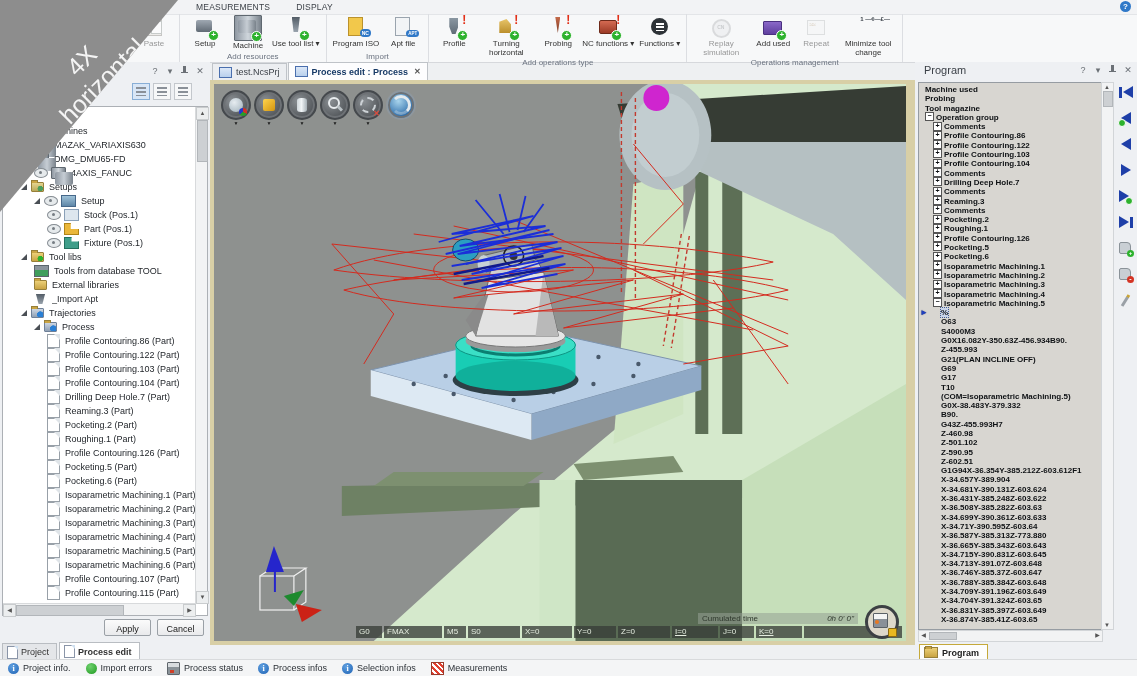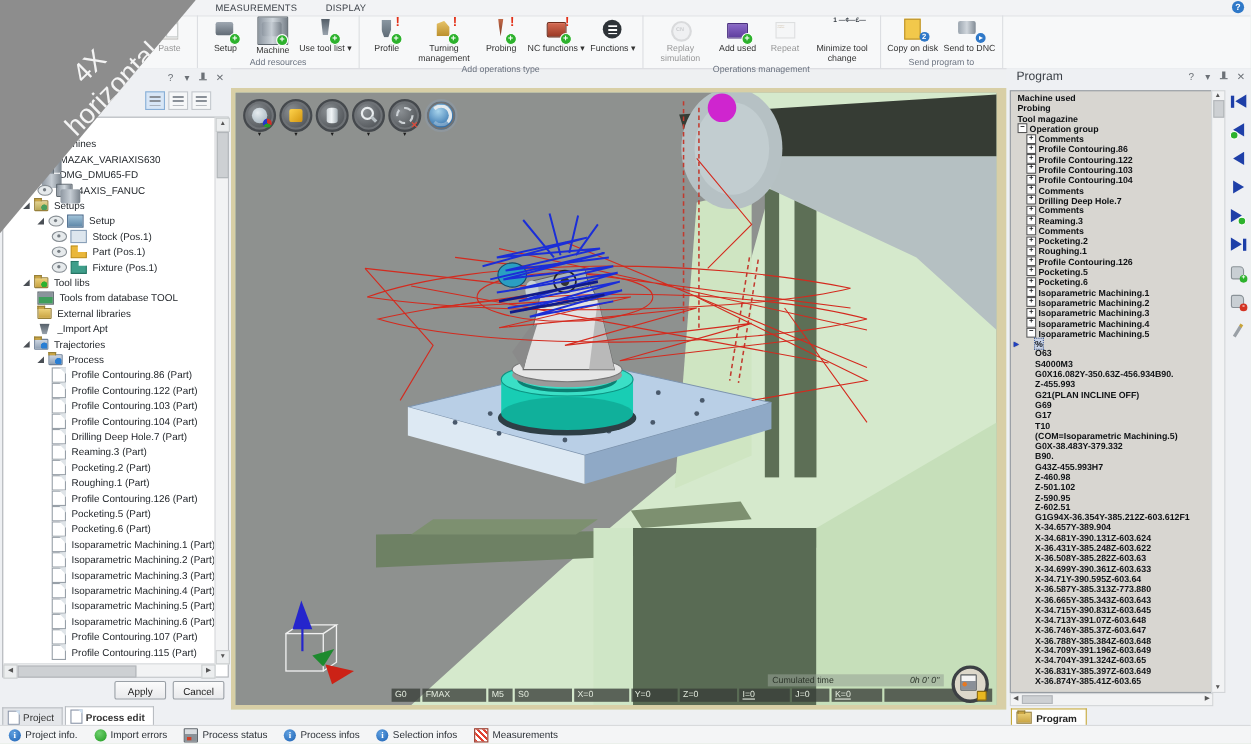--- a/index.html
+++ b/index.html
@@ -262,32 +262,46 @@
                 </span>
                   <span class="rlabel" data-name="ribbon-button-label">Use tool list ▾</span>
                 </div>
             </div>
             <div class="glabel" data-name="ribbon-group-label">Add resources</div>
           </div>
           <div class="rgroup" data-name="ribbon-group">
             <div class="rbtns">
 
             <div class="rbtn" data-name="ribbon-button">
+                  <span class="ic ic-program-iso" data-name="ribbon-button-icon"></span>
+                  <span class="rlabel" data-name="ribbon-button-label">Program ISO</span>
+                </div>
+              <div class="rbtn" data-name="ribbon-button">
+                  <span class="ic ic-apt-file" data-name="ribbon-button-icon"></span>
+                  <span class="rlabel" data-name="ribbon-button-label">Apt file</span>
+                </div>
+            </div>
+            <div class="glabel" data-name="ribbon-group-label">Import</div>
+          </div>
+          <div class="rgroup" data-name="ribbon-group">
+            <div class="rbtns">
+
+            <div class="rbtn" data-name="ribbon-button">
                   <span class="ic ic-milling" data-name="ribbon-button-icon">
                   <span class="excl">!</span>
                   <span class="plus">+</span>
                 </span>
                   <span class="rlabel" data-name="ribbon-button-label">Profile</span>
                 </div>
               <div class="rbtn" data-name="ribbon-button">
                   <span class="ic ic-turning" data-name="ribbon-button-icon">
                   <span class="excl">!</span>
                   <span class="plus">+</span>
                 </span>
-                  <span class="rlabel" data-name="ribbon-button-label">Turning management</span>
+                  <span class="rlabel" data-name="ribbon-button-label">Turning horizontal</span>
                 </div>
               <div class="rbtn" data-name="ribbon-button">
                   <span class="ic ic-probing" data-name="ribbon-button-icon">
                   <span class="excl">!</span>
                   <span class="plus">+</span>
                 </span>
                   <span class="rlabel" data-name="ribbon-button-label">Probing</span>
                 </div>
               <div class="rbtn" data-name="ribbon-button">
                   <span class="ic ic-nc-functions" data-name="ribbon-button-icon">
@@ -319,34 +333,20 @@
               <div class="rbtn disabled" data-name="ribbon-button">
                   <span class="ic ic-repeat" data-name="ribbon-button-icon"></span>
                   <span class="rlabel" data-name="ribbon-button-label">Repeat</span>
                 </div>
               <div class="rbtn" data-name="ribbon-button">
                   <span class="ic ic-minimize" data-name="ribbon-button-icon"></span>
                   <span class="rlabel" data-name="ribbon-button-label">Minimize tool change</span>
                 </div>
             </div>
             <div class="glabel" data-name="ribbon-group-label">Operations management</div>
-          </div>
-          <div class="rgroup" data-name="ribbon-group">
-            <div class="rbtns">
-
-            <div class="rbtn" data-name="ribbon-button">
-                  <span class="ic ic-copy-disk" data-name="ribbon-button-icon"></span>
-                  <span class="rlabel" data-name="ribbon-button-label">Copy on disk</span>
-                </div>
-              <div class="rbtn" data-name="ribbon-button">
-                  <span class="ic ic-send-dnc" data-name="ribbon-button-icon"></span>
-                  <span class="rlabel" data-name="ribbon-button-label">Send to DNC</span>
-                </div>
-            </div>
-            <div class="glabel" data-name="ribbon-group-label">Send program to</div>
           </div>
         </div>
     </div>
   </div>
 
   <div id="banner" data-name="watermark-banner">
     <div class="btxt" data-name="watermark-text">
       <div>4X</div>
       <div>horizontal</div>
     </div>
@@ -576,20 +576,33 @@
           <span data-name="left-panel-tab-label">Project</span>
         </div>
         <div class="ltab active" data-name="left-panel-tab">
           <span class="page-ic" data-name="document-icon"></span>
           <span data-name="left-panel-tab-label">Process edit</span>
         </div>
       </div>
   </div>
 
   <div id="viewport" data-name="viewport-area">
+    <div class="vtabs">
+
+    <div class="vtab" data-name="viewport-tab">
+          <span class="tab-ic" data-name="document-icon"></span>
+          <span class="vtab-label" data-name="viewport-tab-label">test.NcsPrj</span>
+
+        </div>
+        <div class="vtab active" data-name="viewport-tab">
+          <span class="tab-ic" data-name="document-icon"></span>
+          <span class="vtab-label" data-name="viewport-tab-label">Process edit : Process</span>
+          <span class="vtab-close" data-name="close-icon">✕</span>
+        </div>
+      </div>
     <div class="vframe" data-name="3d-viewport">
       <svg viewBox="0 0 693 557" preserveAspectRatio="none" data-name="machine-3d-scene">
         <rect x="0" y="0" width="693" height="557" fill="#d5e9cc"></rect>
         <polygon data-name="machine-interior-shadow" points="0,0 448,0 448,88 487,88 420,330 300,430 160,557 0,557" fill="#8e918f"></polygon>
         <rect x="482" y="88" width="13" height="262" fill="#5d6f56"></rect>
         <rect x="509" y="88" width="20" height="262" fill="#5d6f56"></rect>
         <polygon points="420,100 470,88 470,330 400,360" fill="#cfe5c2"></polygon>
 
         <polygon points="128,402 529,396 529,414 128,432" fill="#6e8164"></polygon>
         <polygon points="180,388 330,388 310,402 160,402" fill="#7d9070"></polygon>

